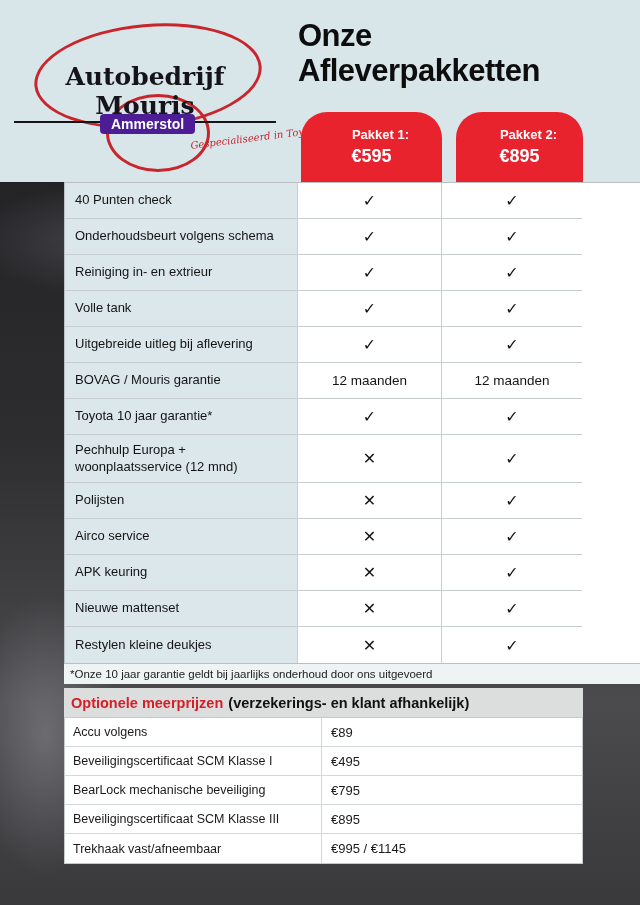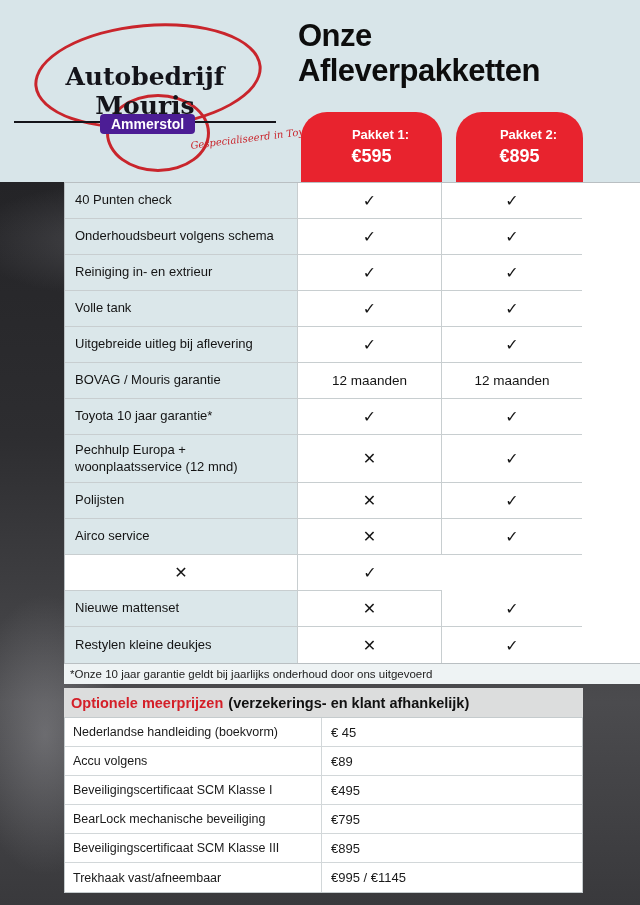--- a/index.html
+++ b/index.html
@@ -166,20 +166,21 @@
       <div class="ccell">✓</div>
     </div>
 
     <div class="crow">
       <div class="clabel">Airco service</div>
       <div class="ccell">✕</div>
       <div class="ccell">✓</div>
     </div>
 
     <div class="crow">
+      <div class="clabel">APK keuring</div>
       <div class="ccell">✕</div>
       <div class="ccell">✓</div>
     </div>
 
     <div class="crow">
       <div class="clabel">Nieuwe mattenset</div>
       <div class="ccell">✕</div>
       <div class="ccell">✓</div>
     </div>
 
@@ -193,24 +194,20 @@
 
   <div class="footnote">*Onze 10 jaar garantie geldt bij jaarlijks onderhoud door ons uitgevoerd</div>
 
   <div class="opt-header">
     <span class="red">Optionele meerprijzen</span>
     <span class="blk">(verzekerings- en klant afhankelijk)</span>
   </div>
 
   <div class="otable">
 
-    <div class="orow">
-      <div class="olabel">Nederlandse handleiding (boekvorm)</div>
-      <div class="oprice">€ 45</div>
-    </div>
 
     <div class="orow">
       <div class="olabel">Accu volgens</div>
       <div class="oprice">€89</div>
     </div>
 
     <div class="orow">
       <div class="olabel">Beveiligingscertificaat SCM Klasse I</div>
       <div class="oprice">€495</div>
     </div>

